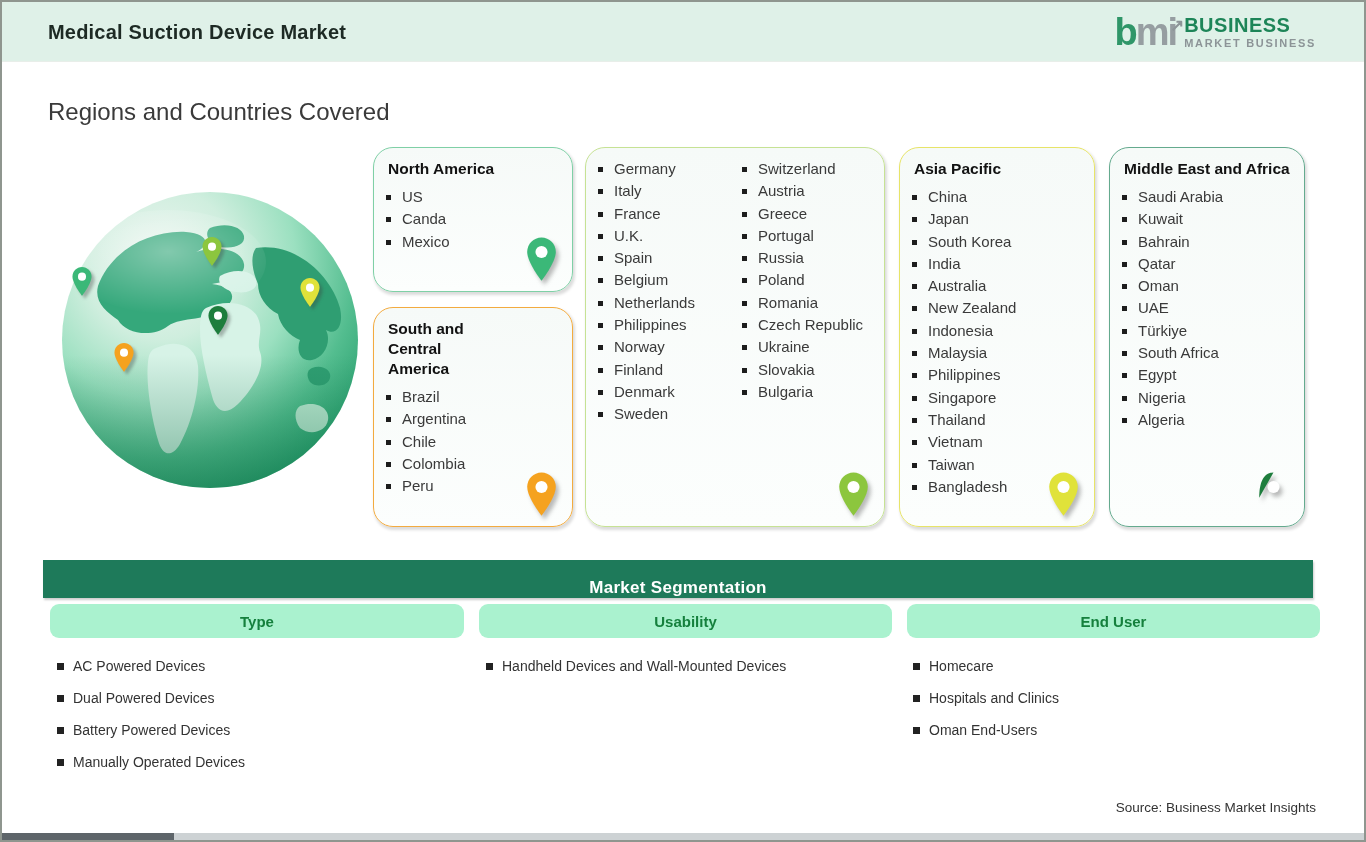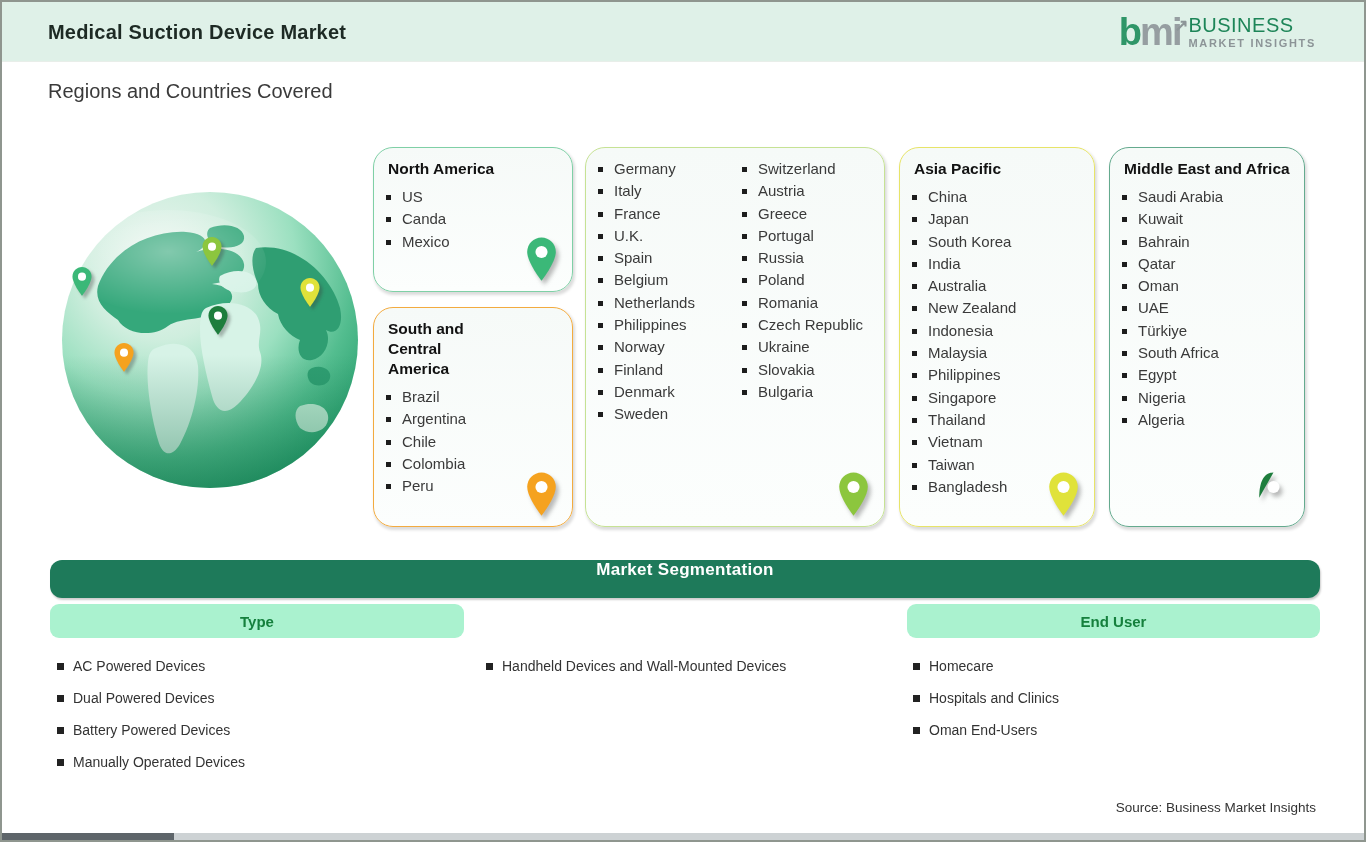--- a/index.html
+++ b/index.html
@@ -18,25 +18,25 @@
     position:absolute; left:46px; top:50%; transform:translateY(-50%);
     margin:0; font-size:20px; font-weight:bold; color:#1d2a24; letter-spacing:.2px;
   }
   .logo { position:absolute; right:48px; top:6px; height:48px; display:flex; align-items:center; gap:8px; }
   .logo-mark { position:relative; font-weight:bold; font-size:38px; letter-spacing:-2px; line-height:40px; }
   .logo-mark .lb { color:#2f9668; }
   .logo-mark .lm { color:#969ea1; }
   .logo-mark .lli { color:#969ea1; }
   .logo-mark .arrow { position:absolute; right:-8px; top:-6px; font-size:17px; color:#8d9598; letter-spacing:0; transform:rotate(0deg); }
   .logo-text { line-height:1; }
-  .logo-text .l1 { font-size:20px; font-weight:normal; color:#1d8558; letter-spacing:.5px; }
+  .logo-text .l1 { font-size:20px; font-weight:bold; color:#1d8558; letter-spacing:.5px; }
   .logo-text .l2 { font-size:11px; font-weight:bold; color:#8c9497; letter-spacing:1.7px; margin-top:3px; }
   
   .section-title {
-    position:absolute; left:46px; top:78px; font-size:20px; color:#3a3a3a; font-weight:400;
+    position:absolute; left:46px; top:96px; font-size:24px; color:#3a3a3a; font-weight:400;
   }
   
   .globe { position:absolute; left:58px; top:188px; width:300px; height:300px; }
   .globe svg { display:block; }
   .gpin { position:absolute; width:22px; filter:drop-shadow(3px 3px 1.5px rgba(60,60,60,.35)); }
   
   .card {
     position:absolute; background:linear-gradient(180deg,#f6faf8 0%, #fcfefd 100%);
     border:1px solid #ccc; border-radius:20px; padding:10px 12px;
     box-shadow:1.5px 2.5px 3px rgba(0,0,0,.14);
@@ -48,23 +48,23 @@
   .cols2 .li { white-space:nowrap; }
   .card-na { left:371px; top:145px; width:200px; height:145px; border-color:#7fd0a6; }
   .card-sca { left:371px; top:305px; width:200px; height:220px; border-color:#f3ab3f; }
   .card-eu { left:583px; top:145px; width:300px; height:380px; border-color:#c6e294; }
   .card-ap { left:897px; top:145px; width:196px; height:380px; border-color:#e7e468; }
   .card-mea { left:1107px; top:145px; width:196px; height:380px; border-color:#64aa8e; }
   .card-sca h3 { max-width:118px; }
   .cpin { position:absolute; right:14px; bottom:8px; width:33px; filter:drop-shadow(3.5px 4px 2px rgba(60,60,60,.35)); }
   
   .seg-bar {
-    position:absolute; left:48px; top:558px; width:1270px; height:38px;
-    background:#1e7a5a; border-radius:12px; color:#fff; font-size:17px; font-weight:bold;
-    display:flex; align-items:flex-start; justify-content:center; letter-spacing:.3px;
+    position:absolute; left:41px; top:558px; width:1270px; height:38px;
+    background:#1e7a5a; border-radius:0; color:#fff; font-size:17px; font-weight:bold;
+    display:flex; align-items:flex-end; justify-content:center; letter-spacing:.3px;
     box-shadow:1px 2px 2px rgba(0,0,0,.2);
   }
   .pill {
     position:absolute; top:602px; height:34px; background:#aaf2cf; border-radius:9px;
     display:flex; align-items:center; justify-content:center;
     font-size:15px; font-weight:bold; color:#15803d;
   }
   .pill-type { left:48px; width:414px; }
   .pill-usability { left:477px; width:413px; }
   .pill-enduser { left:905px; width:413px; }
@@ -86,21 +86,21 @@
 
   <div class="header">
     <h1>Medical Suction Device Market</h1>
     <div class="logo">
       <div class="logo-mark">
         <span class="lb">b</span><span class="lm">m</span><span class="lli">i</span>
         <span class="arrow">↗</span>
       </div>
       <div class="logo-text">
         <div class="l1">BUSINESS</div>
-        <div class="l2">MARKET  INSIGHTS</div>
+        <div class="l2">MARKET  BUSINESS</div>
       </div>
     </div>
   </div>
 
   <div class="section-title">Regions and Countries Covered</div>
 
   <div class="globe">
     <svg width="300" height="300" viewBox="0 0 300 300">
       <defs>
         <radialGradient id="gOcean" cx="33%" cy="24%" r="92%">
@@ -258,20 +258,23 @@
         <circle cx="12" cy="11.6" r="4.4" fill="#fff"></circle>
       </svg>
   </div>
 
   <div class="seg-bar">
     <span>Market Segmentation</span>
   </div>
   <div class="pill pill-type">
     <span>Type</span>
   </div>
+  <div class="pill pill-usability">
+    <span>Usability</span>
+  </div>
   <div class="pill pill-enduser">
     <span>End User</span>
   </div>
   <div class="seg-list seg-list-type">
       <div class="li"><span class="blt"></span><span class="txt">AC Powered Devices</span></div>
       <div class="li"><span class="blt"></span><span class="txt">Dual Powered Devices</span></div>
       <div class="li"><span class="blt"></span><span class="txt">Battery Powered Devices</span></div>
       <div class="li"><span class="blt"></span><span class="txt">Manually Operated Devices</span></div>
     </div>
   <div class="seg-list seg-list-usability">

